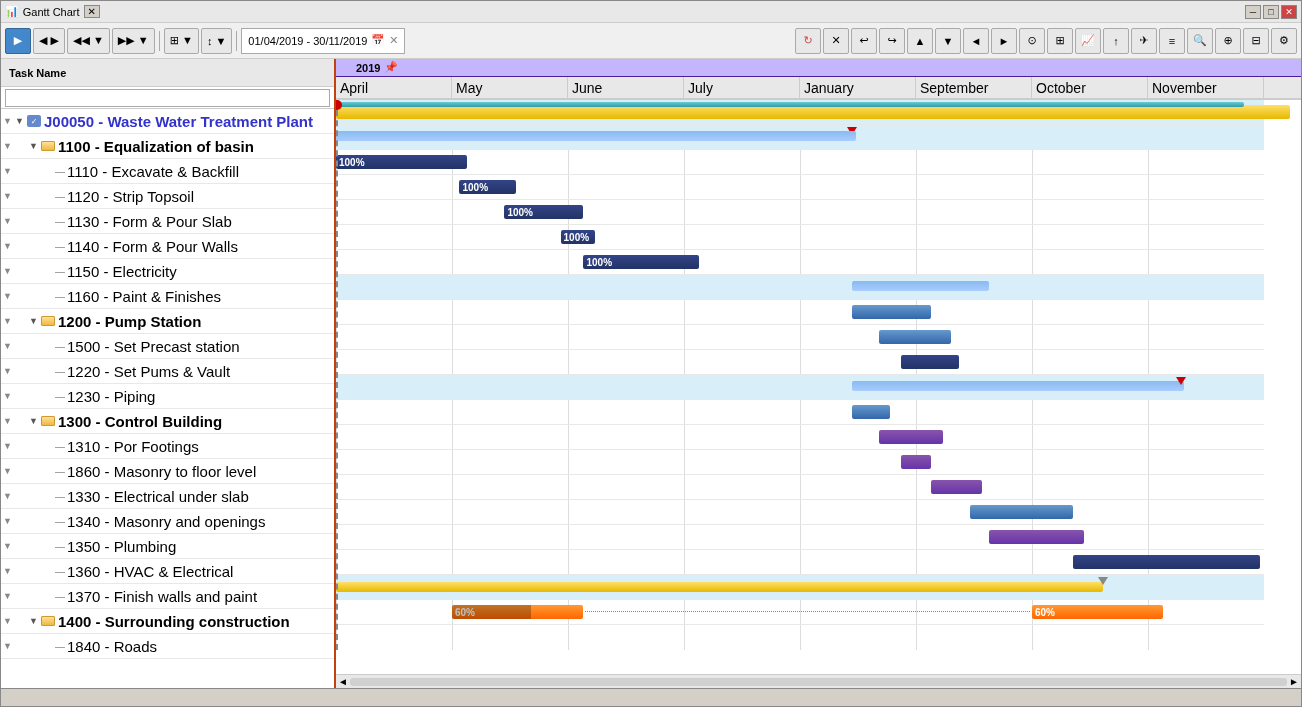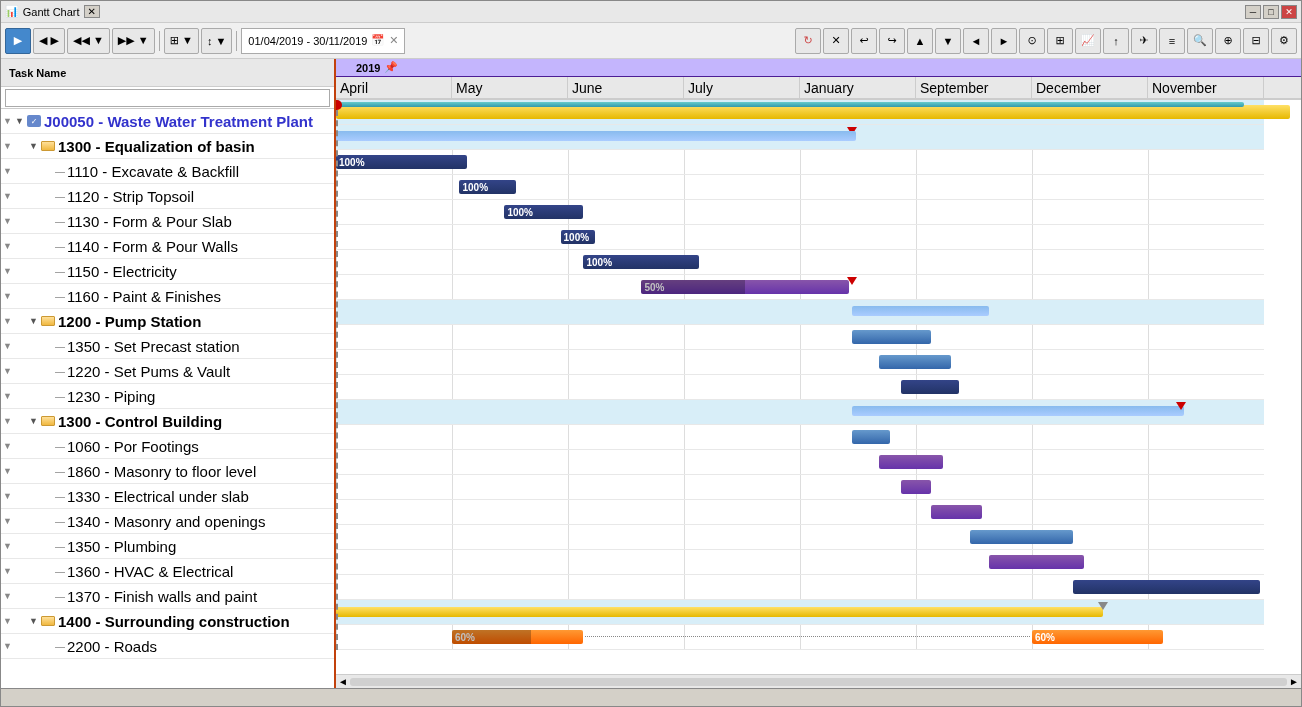--- a/index.html
+++ b/index.html
@@ -143,21 +143,21 @@
             <span style="width: 14px; height: 12px; background: rgb(102, 136, 204); border-radius: 2px; display: inline-flex; align-items: center; justify-content: center; margin-right: 3px; flex-shrink: 0;">
               <span style="color:white;font-size:8px;">✓</span>
             </span>
             <span class="task-name bold link">J00050 - Waste Water Treatment Plant</span>
           </div>
           <div class="task-row">
             <span class="task-filter-icon">▼</span>
             <span style="width: 14px; display: inline-block;"></span>
             <span class="task-expand">▼</span>
             <span style="width: 14px; height: 10px; background: linear-gradient(rgb(255, 224, 153), rgb(240, 184, 64)); border: 1px solid rgb(204, 153, 51); display: inline-block; margin-right: 3px; flex-shrink: 0; border-radius: 1px;"></span>
-            <span class="task-name bold">1300 - Equalization of basin</span>
+            <span class="task-name bold">1100 - Equalization of basin</span>
           </div>
           <div class="task-row">
             <span class="task-filter-icon">▼</span>
             <span style="width: 28px; display: inline-block;"></span>
             <span class="task-dash" style="margin-left: 12px;">—</span>
             <span class="task-name">1110 - Excavate &amp; Backfill</span>
           </div>
           <div class="task-row">
             <span class="task-filter-icon">▼</span>
             <span style="width: 28px; display: inline-block;"></span>
@@ -192,21 +192,21 @@
             <span class="task-filter-icon">▼</span>
             <span style="width: 14px; display: inline-block;"></span>
             <span class="task-expand">▼</span>
             <span style="width: 14px; height: 10px; background: linear-gradient(rgb(255, 224, 153), rgb(240, 184, 64)); border: 1px solid rgb(204, 153, 51); display: inline-block; margin-right: 3px; flex-shrink: 0; border-radius: 1px;"></span>
             <span class="task-name bold">1200 - Pump Station</span>
           </div>
           <div class="task-row">
             <span class="task-filter-icon">▼</span>
             <span style="width: 28px; display: inline-block;"></span>
             <span class="task-dash" style="margin-left: 12px;">—</span>
-            <span class="task-name">1350 - Set Precast station</span>
+            <span class="task-name">1500 - Set Precast station</span>
           </div>
           <div class="task-row">
             <span class="task-filter-icon">▼</span>
             <span style="width: 28px; display: inline-block;"></span>
             <span class="task-dash" style="margin-left: 12px;">—</span>
             <span class="task-name">1220 - Set Pums &amp; Vault</span>
           </div>
           <div class="task-row">
             <span class="task-filter-icon">▼</span>
             <span style="width: 28px; display: inline-block;"></span>
@@ -217,21 +217,21 @@
             <span class="task-filter-icon">▼</span>
             <span style="width: 14px; display: inline-block;"></span>
             <span class="task-expand">▼</span>
             <span style="width: 14px; height: 10px; background: linear-gradient(rgb(255, 224, 153), rgb(240, 184, 64)); border: 1px solid rgb(204, 153, 51); display: inline-block; margin-right: 3px; flex-shrink: 0; border-radius: 1px;"></span>
             <span class="task-name bold">1300 - Control Building</span>
           </div>
           <div class="task-row">
             <span class="task-filter-icon">▼</span>
             <span style="width: 28px; display: inline-block;"></span>
             <span class="task-dash" style="margin-left: 12px;">—</span>
-            <span class="task-name">1060 - Por Footings</span>
+            <span class="task-name">1310 - Por Footings</span>
           </div>
           <div class="task-row">
             <span class="task-filter-icon">▼</span>
             <span style="width: 28px; display: inline-block;"></span>
             <span class="task-dash" style="margin-left: 12px;">—</span>
             <span class="task-name">1860 - Masonry to floor level</span>
           </div>
           <div class="task-row">
             <span class="task-filter-icon">▼</span>
             <span style="width: 28px; display: inline-block;"></span>
@@ -266,42 +266,42 @@
             <span class="task-filter-icon">▼</span>
             <span style="width: 14px; display: inline-block;"></span>
             <span class="task-expand">▼</span>
             <span style="width: 14px; height: 10px; background: linear-gradient(rgb(255, 224, 153), rgb(240, 184, 64)); border: 1px solid rgb(204, 153, 51); display: inline-block; margin-right: 3px; flex-shrink: 0; border-radius: 1px;"></span>
             <span class="task-name bold">1400 - Surrounding construction</span>
           </div>
           <div class="task-row">
             <span class="task-filter-icon">▼</span>
             <span style="width: 28px; display: inline-block;"></span>
             <span class="task-dash" style="margin-left: 12px;">—</span>
-            <span class="task-name">2200 - Roads</span>
+            <span class="task-name">1840 - Roads</span>
           </div>
         </div>
     </div>
 
     <div class="gantt-area">
 
       <div class="gantt-header">
         <div class="year-row">
           <span>2019</span>
 
           <span style="margin-left:4px; color:#cc0000; font-size:11px;">📌</span>
         </div>
         <div class="month-row" id="month-row">
 
         <div class="month-cell" style="width: 116px;">April</div>
             <div class="month-cell" style="width: 116px;">May</div>
             <div class="month-cell" style="width: 116px;">June</div>
             <div class="month-cell" style="width: 116px;">July</div>
             <div class="month-cell" style="width: 116px;">January</div>
             <div class="month-cell" style="width: 116px;">September</div>
-            <div class="month-cell" style="width: 116px;">December</div>
+            <div class="month-cell" style="width: 116px;">October</div>
             <div class="month-cell" style="width: 116px;">November</div>
           </div>
       </div>
 
       <div class="gantt-body" id="gantt-body">
         <div class="gantt-grid" id="gantt-grid" style="position: relative; width: 928px; min-height: 550px;">
 
         <div class="v-line" style="left: 0px;"></div>
             <div class="v-line" style="left: 116px;"></div>
             <div class="v-line" style="left: 232px;"></div>
@@ -337,27 +337,20 @@
             <div class="gantt-row" style="width: 928px;">
               <div class="bar bar-dark-blue" style="left: 224.516px; width: 34.5505px;">
                 <span class="bar-label">100%</span>
               </div>
             </div>
             <div class="gantt-row" style="width: 928px;">
               <div class="bar bar-dark-blue" style="left: 247.467px; width: 115.501px;">
                 <span class="bar-label">100%</span>
               </div>
             </div>
-            <div class="gantt-row" style="width: 928px;">
-              <div class="bar bar-purple" style="left: 305.467px; width: 207.178px;">
-                <span class="bar-label">50%</span>
-                <div class="progress-bar" style="width: 50%;"></div>
-              </div>
-              <div class="triangle-down" style="left: 511.387px;"></div>
-            </div>
             <div class="gantt-row row-highlight" style="width: 928px;">
               <div class="bar bar-summary" style="left: 516.387px; width: 137.08px; top: 6px; height: 10px;"></div>
             </div>
             <div class="gantt-row" style="width: 928px;">
               <div class="bar bar-blue" style="left: 516.387px; width: 79.0796px;"></div>
             </div>
             <div class="gantt-row" style="width: 928px;">
               <div class="bar bar-blue" style="left: 542.581px; width: 72.2194px;"></div>
             </div>
             <div class="gantt-row" style="width: 928px;">

